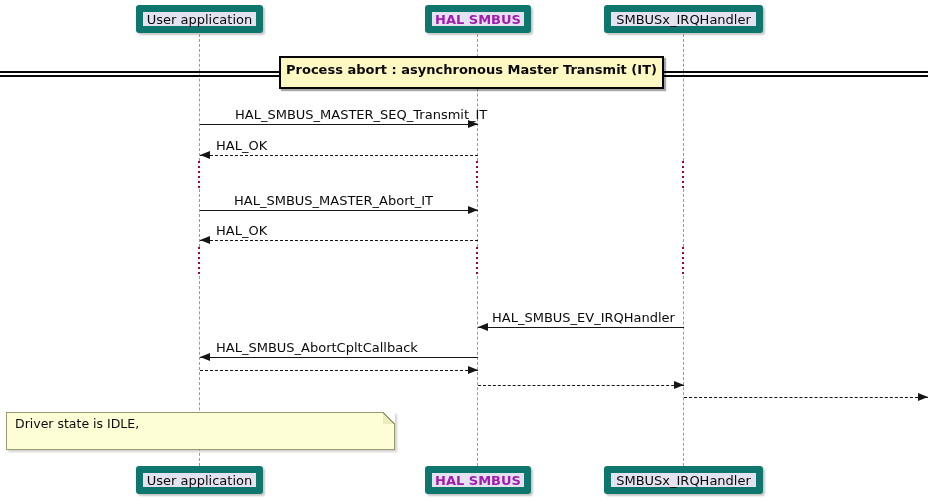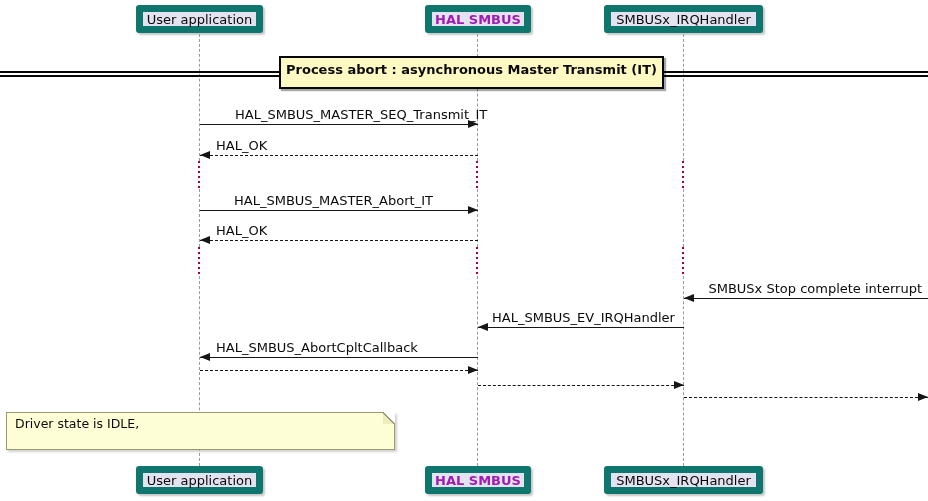--- a/index.html
+++ b/index.html
@@ -115,25 +115,20 @@
     <div class="ln"></div>
     <div class="ah r"></div>
   </div>
 
   <div class="msg" style="left:200px; top:225px; width:278px;">
     <span class="mlabel" style="left:16px;">HAL_OK</span>
     <div class="ln dashed"></div>
     <div class="ah l"></div>
   </div>
 
-  <div class="msg" style="left:684px; top:283px; width:244px;">
-    <span class="mlabel" style="right:6px;">SMBUSx Stop complete interrupt</span>
-    <div class="ln"></div>
-    <div class="ah l"></div>
-  </div>
 
   <div class="msg" style="left:478px; top:312px; width:206px;">
     <span class="mlabel" style="left:14px;">HAL_SMBUS_EV_IRQHandler</span>
     <div class="ln"></div>
     <div class="ah l"></div>
   </div>
 
   <div class="msg" style="left:200px; top:342px; width:278px;">
     <span class="mlabel" style="left:16px;">HAL_SMBUS_AbortCpltCallback</span>
     <div class="ln"></div>

